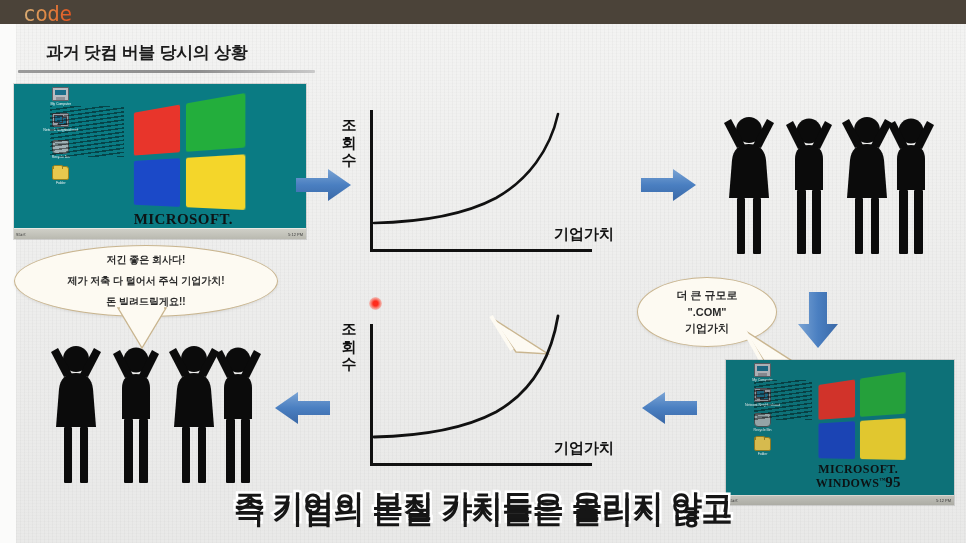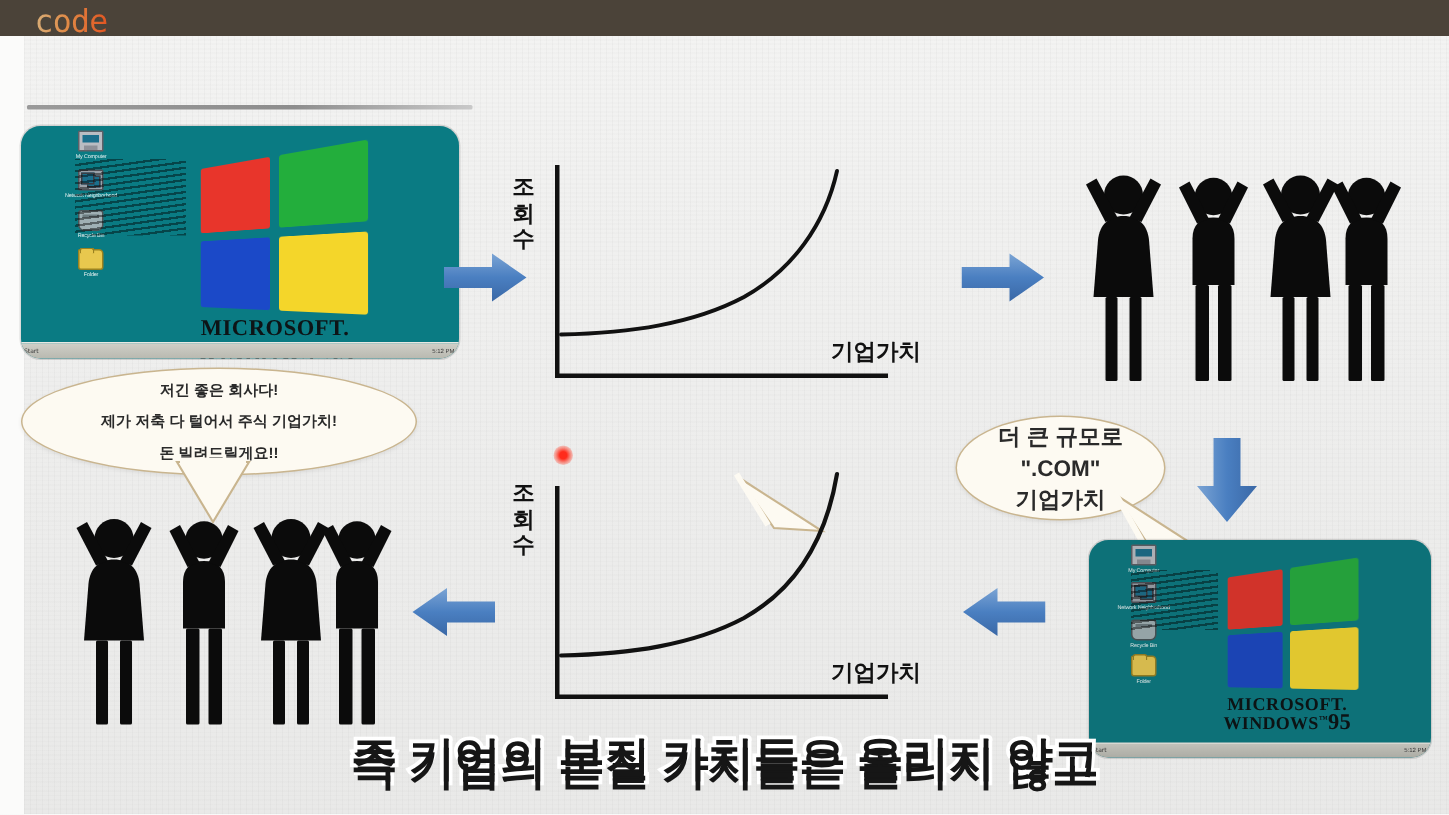--- a/index.html
+++ b/index.html
@@ -46,21 +46,20 @@
   .title-rule {
     position: absolute; left: 18px; top: 46px; width: 297px; height: 3px;
     background: linear-gradient(90deg, #9a9a9a 0%, #8d8d8d 60%, #c9c9c9 100%);
     border-radius: 1px;
   }
 
   
   .win95 {
     position: absolute; background: #0a7b83; overflow: hidden;
     box-shadow: 0 0 0 1px rgba(0,0,0,0.12);
-    border-radius: 13px;
   }
   .win95.dim { filter: brightness(0.93) saturate(0.95); }
   .win95 .taskbar {
     position: absolute; left: 0; bottom: 0; width: 100%; height: 7%;
     background: linear-gradient(180deg, #cfcfc7 0%, #b9b9b0 100%);
     border-top: 1px solid #e8e8e2;
   }
   .win95 .tb-start {
     position: absolute; left: 2px; top: 50%; transform: translateY(-50%);
     font-size: 4px; color: #3a3a3a; white-space: nowrap;
@@ -185,20 +184,21 @@
 
 <div id="stage">
 
   <div class="topbar">
     <div class="logo">code</div>
   </div>
 
   <div class="slide">
     <div class="slide-left-margin"></div>
 
+    <div class="slide-title">과거 닷컴 버블 당시의 상황</div>
     <div class="title-rule"></div>
 
     <div class="win95" style="left:14px; top:60px; width:292px; height:155px;">
       <div class="w95-icons">
         <div class="w95-icon">
           <div class="glyph ic-computer"></div>
           <div class="lbl">My Computer</div>
         </div>
         <div class="w95-icon">
           <div class="glyph ic-network"></div>
@@ -320,21 +320,21 @@
       <path d="M8,3 L52,3" stroke="#fdfaf2" stroke-width="4"></path>
     </svg>
 
     <svg class="bubble-tail" style="left:488px; top:288px;" width="64" height="46" viewBox="0 0 64 46">
       <path d="M4,6 L60,42 L28,40 Z" fill="#fdfaf2" stroke="#c9b58f" stroke-width="1.4"></path>
       <path d="M3,4 L24,38" stroke="#fdfaf2" stroke-width="4"></path>
     </svg>
 
     <div class="laser" style="left:369px; top:273px;"></div>
 
-    <div class="bubble" style="left:637px; top:253px; width:140px; height:70px; gap:3px; font-size:15px;align-items:center;">
+    <div class="bubble" style="left:637px; top:253px; width:140px; height:70px; gap:3px; font-size:11px;align-items:center;">
       <div class="line">더 큰 규모로</div>
       <div class="line">".COM"</div>
       <div class="line">기업가치</div>
     </div>
     <svg class="bubble-tail" style="left:740px; top:300px;" width="64" height="46" viewBox="0 0 64 46">
       <path d="M4,6 L60,42 L26,40 Z" fill="#fdfaf2" stroke="#c9b58f" stroke-width="1.4"></path>
       <path d="M3,4 L22,38" stroke="#fdfaf2" stroke-width="4"></path>
     </svg>
 
     <div class="arrow" style="left:795px; top:268px;">

